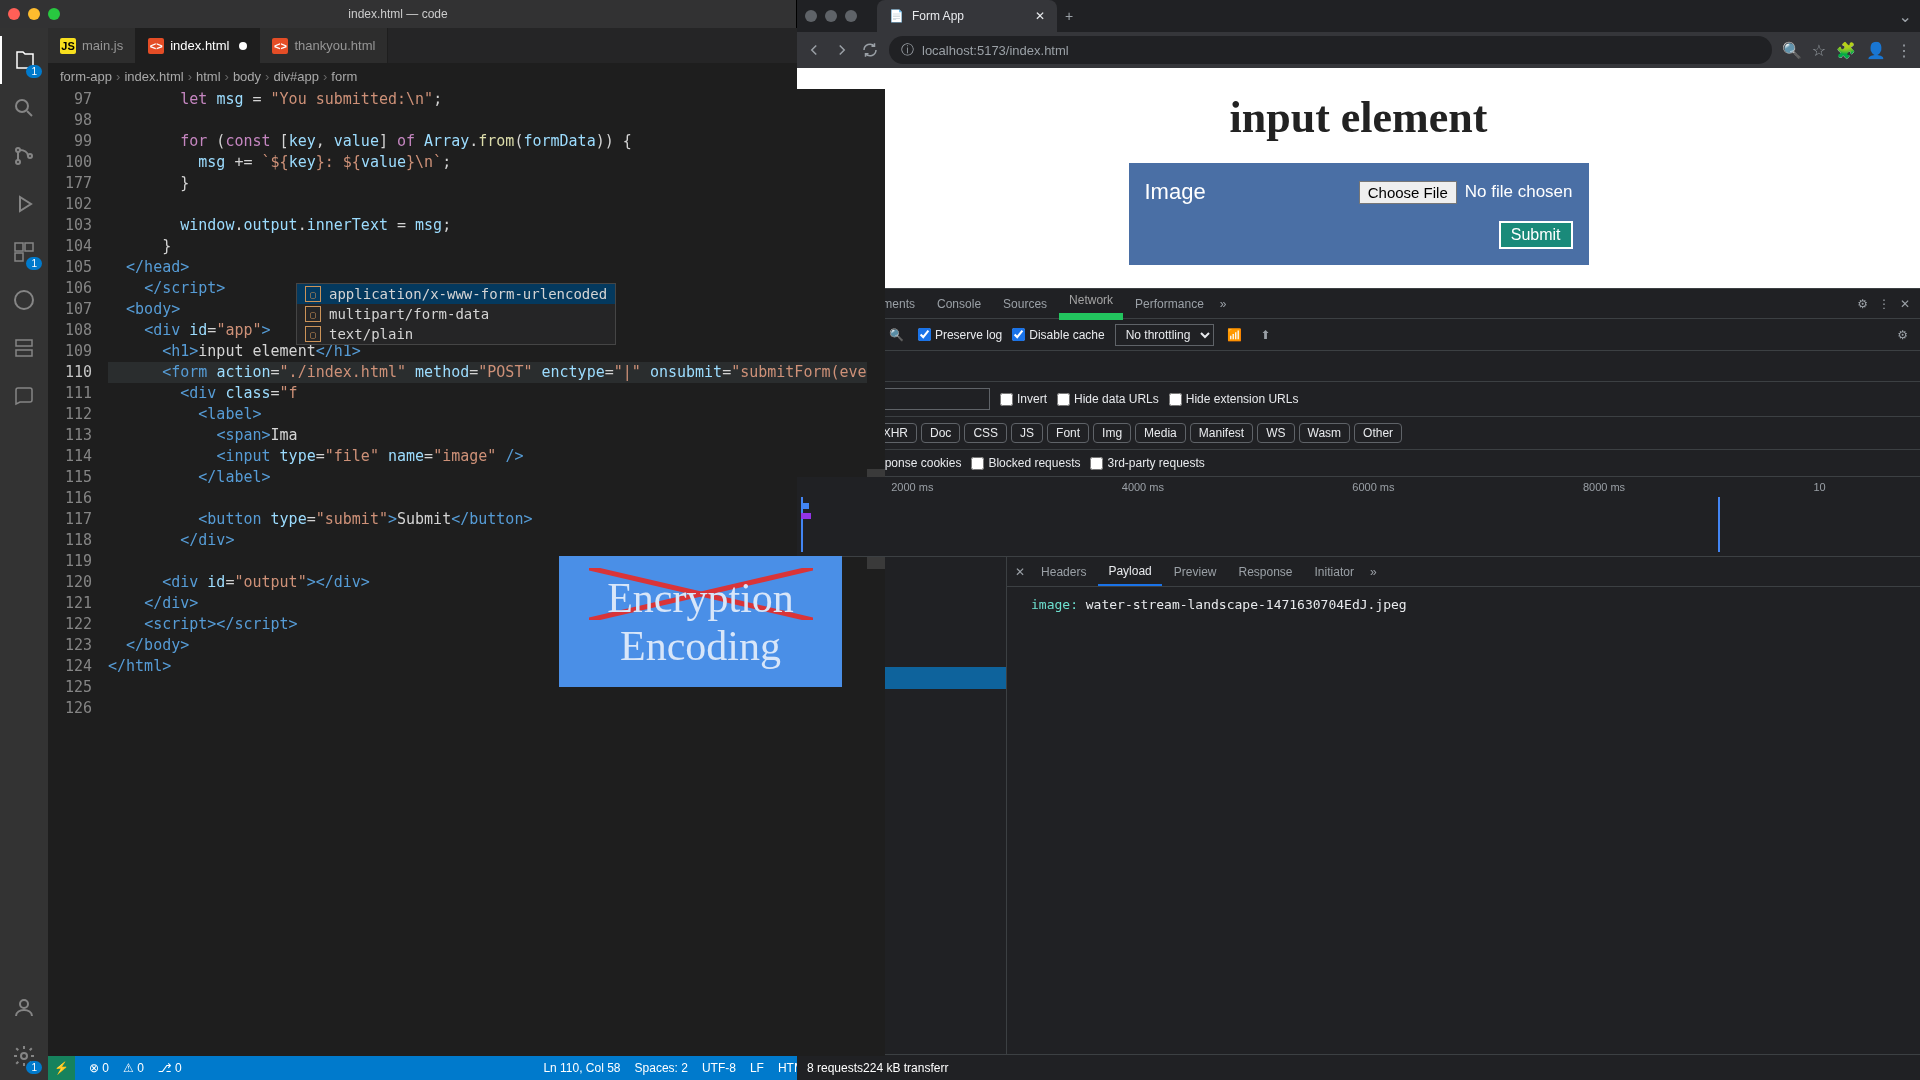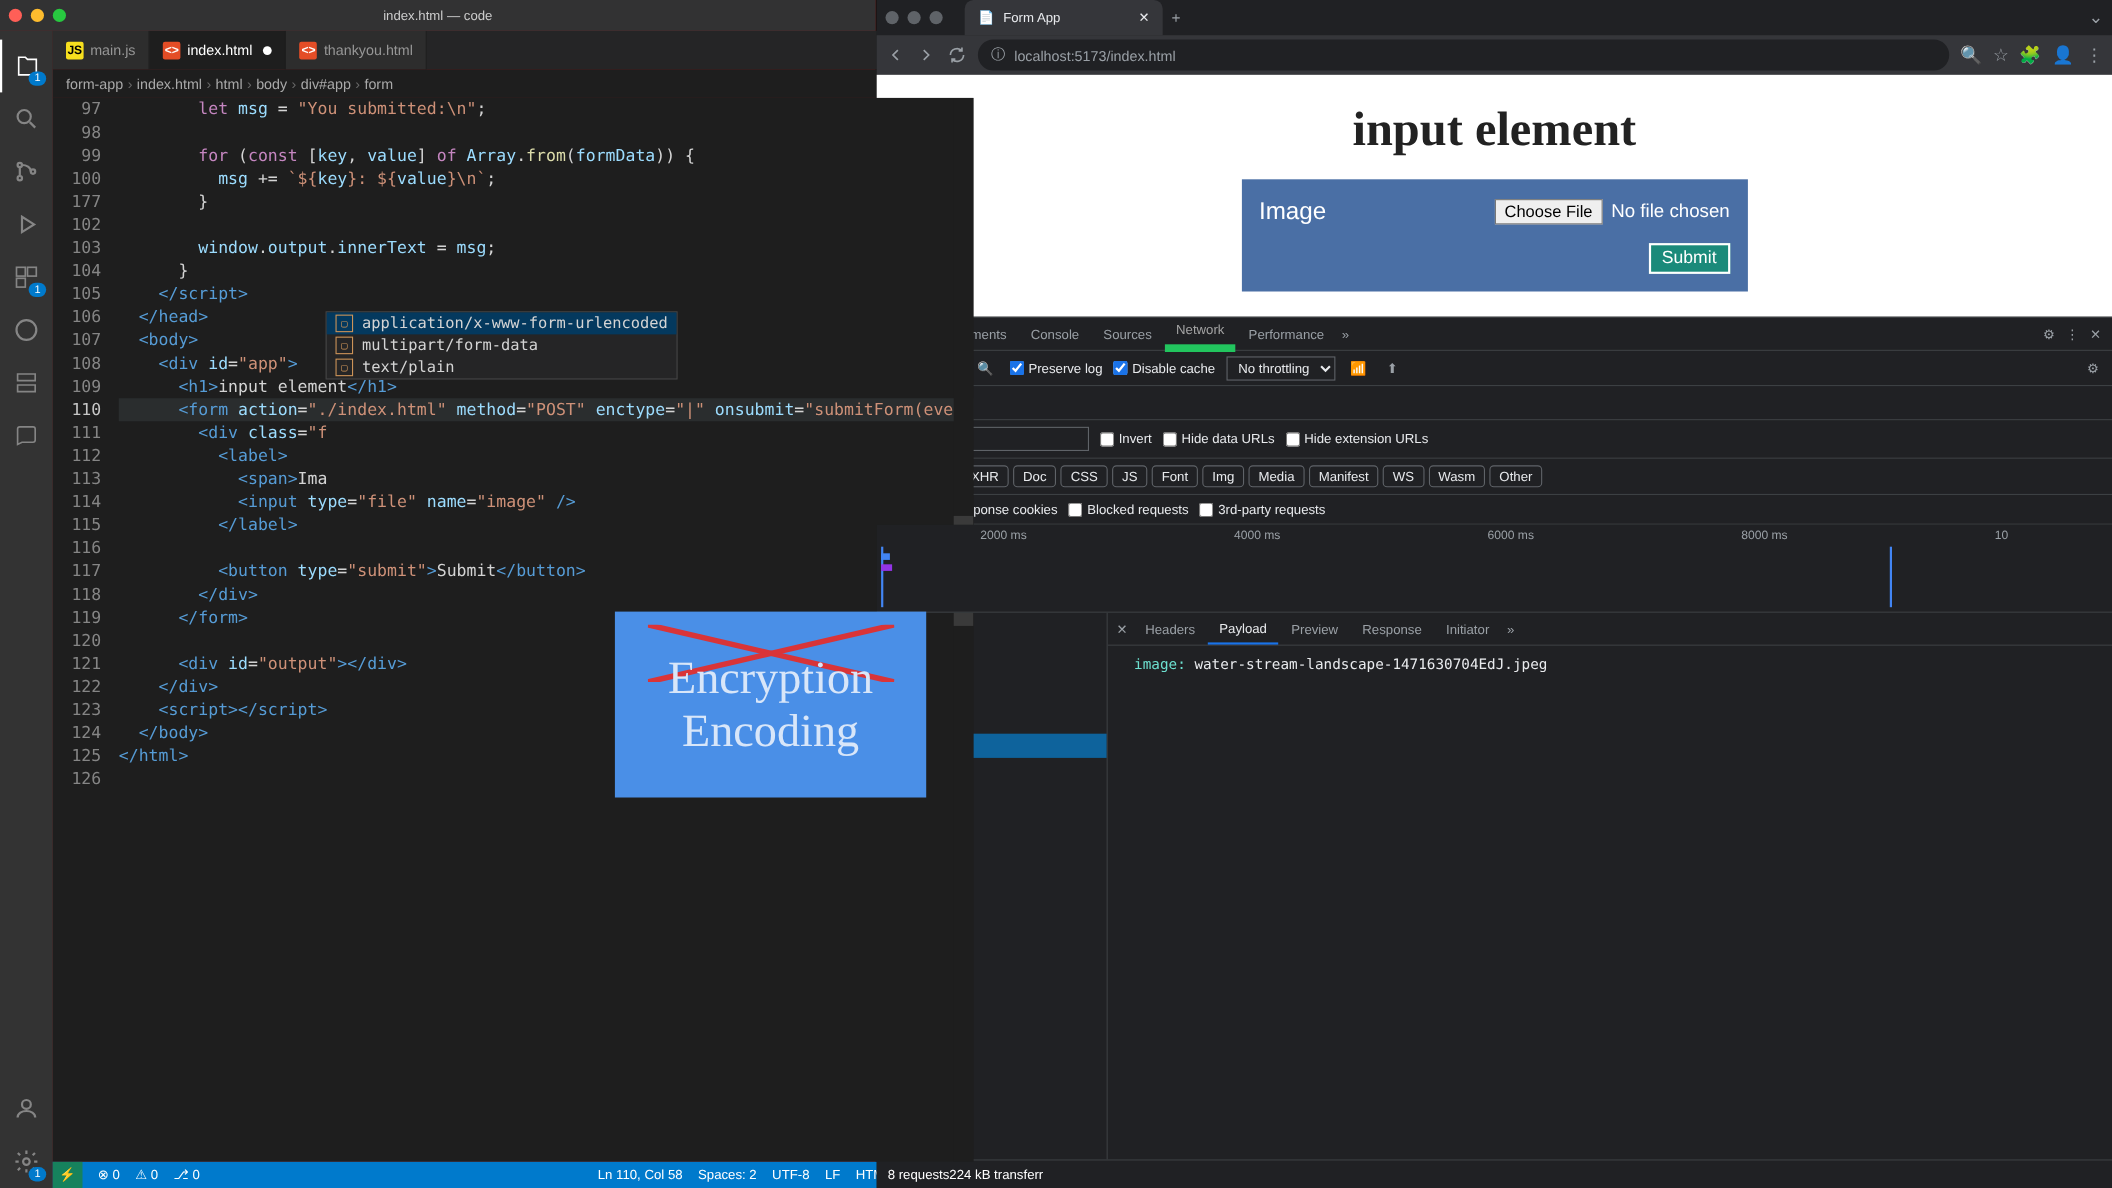--- a/index.html
+++ b/index.html
@@ -105,21 +105,21 @@
 .detail-tab { padding: 6px 10px; color: #9aa0a6; cursor: pointer; font-size: 12px; }
 .detail-tab.active { color: #e8eaed; border-bottom: 2px solid #1a73e8; }
 .detail-body { padding: 8px 12px; }
 .form-data-header { display: flex; align-items: center; gap: 16px; margin-bottom: 8px; }
 .fd-title { font-weight: bold; cursor: pointer; }
 .fd-link { color: #9aa0a6; cursor: pointer; }
 .fd-row { font-family: monospace; font-size: 13px; padding: 2px 12px; }
 .fd-key { color: #6de0d0; }
 .fd-val { color: #e8eaed; }
 .dt-status { height: 26px; border-top: 1px solid #3c4043; display: flex; align-items: center; padding: 0 10px; color: #ffffff; font-size: 12px; }
-.overlay-card { position: absolute; left: 559px; top: 556px; width: 283px; height: 169px; background: #4a8fe7; display: flex; flex-direction: column; align-items: center; justify-content: center; z-index: 50; }
+.overlay-card { position: absolute; left: 559px; top: 556px; width: 283px; height: 131px; background: #4a8fe7; display: flex; flex-direction: column; align-items: center; justify-content: center; z-index: 50; }
 .overlay-word { font-family: Georgia, serif; font-size: 42px; color: #d8e6f9; position: relative; }
 .strike-x { position: absolute; top: 12px; left: 30px; width: 224px; height: 52px; }
 .strike-x line { stroke: #d93438; stroke-width: 5; }
 </style>
 </head>
 <body>
 
 <div class="vscode">
   <div class="vscode-titlebar">
     <div class="traffic-lights">
@@ -265,35 +265,34 @@
           </div>
         <div class="code" id="code">
           <div class="code-line">        <span class="t-kw">let</span> <span class="t-var">msg</span> = <span class="t-str">"You submitted:\n"</span>;</div>
             <div class="code-line"></div>
             <div class="code-line">        <span class="t-kw">for</span> (<span class="t-kw">const</span> [<span class="t-var">key</span>, <span class="t-var">value</span>] <span class="t-kw">of</span> <span class="t-var">Array</span>.<span class="t-fn">from</span>(<span class="t-var">formData</span>)) {</div>
             <div class="code-line">          <span class="t-var">msg</span> += <span class="t-str">`${</span><span class="t-var">key</span><span class="t-str">}: ${</span><span class="t-var">value</span><span class="t-str">}\n`</span>;</div>
             <div class="code-line">        }</div>
             <div class="code-line"></div>
             <div class="code-line">        <span class="t-var">window</span>.<span class="t-var">output</span>.<span class="t-var">innerText</span> = <span class="t-var">msg</span>;</div>
             <div class="code-line">      }</div>
+            <div class="code-line">  <span class="t-tag">&lt;/head&gt;</span></div>
             <div class="code-line">    <span class="t-tag">&lt;/script&gt;</span></div>
-            <div class="code-line">  <span class="t-tag">&lt;/head&gt;</span></div>
             <div class="code-line">  <span class="t-tag">&lt;body&gt;</span></div>
             <div class="code-line">    <span class="t-tag">&lt;div</span> <span class="t-attr">id</span>=<span class="t-str">"app"</span><span class="t-tag">&gt;</span></div>
             <div class="code-line">      <span class="t-tag">&lt;h1&gt;</span>input element<span class="t-tag">&lt;/h1&gt;</span></div>
             <div class="code-line active">      <span class="t-tag">&lt;form</span> <span class="t-attr">action</span>=<span class="t-str">"./index.html"</span> <span class="t-attr">method</span>=<span class="t-str">"POST"</span> <span class="t-attr">enctype</span>=<span class="t-str">"|"</span> <span class="t-attr">onsubmit</span>=<span class="t-str">"submitForm(event</span></div>
             <div class="code-line">        <span class="t-tag">&lt;div</span> <span class="t-attr">class</span>=<span class="t-str">"f</span></div>
             <div class="code-line">          <span class="t-tag">&lt;label&gt;</span></div>
             <div class="code-line">            <span class="t-tag">&lt;span&gt;</span>Ima</div>
             <div class="code-line">            <span class="t-tag">&lt;input</span> <span class="t-attr">type</span>=<span class="t-str">"file"</span> <span class="t-attr">name</span>=<span class="t-str">"image"</span> <span class="t-tag">/&gt;</span></div>
             <div class="code-line">          <span class="t-tag">&lt;/label&gt;</span></div>
             <div class="code-line"></div>
             <div class="code-line">          <span class="t-tag">&lt;button</span> <span class="t-attr">type</span>=<span class="t-str">"submit"</span><span class="t-tag">&gt;</span>Submit<span class="t-tag">&lt;/button&gt;</span></div>
             <div class="code-line">        <span class="t-tag">&lt;/div&gt;</span></div>
-            <div class="code-line">      <span class="t-tag">&lt;/form&gt;</span></div>
             <div class="code-line"></div>
             <div class="code-line">      <span class="t-tag">&lt;div</span> <span class="t-attr">id</span>=<span class="t-str">"output"</span><span class="t-tag">&gt;&lt;/div&gt;</span></div>
             <div class="code-line">    <span class="t-tag">&lt;/div&gt;</span></div>
             <div class="code-line">    <span class="t-tag">&lt;script&gt;&lt;/script&gt;</span></div>
             <div class="code-line">  <span class="t-tag">&lt;/body&gt;</span></div>
             <div class="code-line"><span class="t-tag">&lt;/html&gt;</span></div>
             <div class="code-line"></div>
             <div class="autocomplete">
             <div class="ac-item selected">
                 <span class="ac-icon">▢</span>

